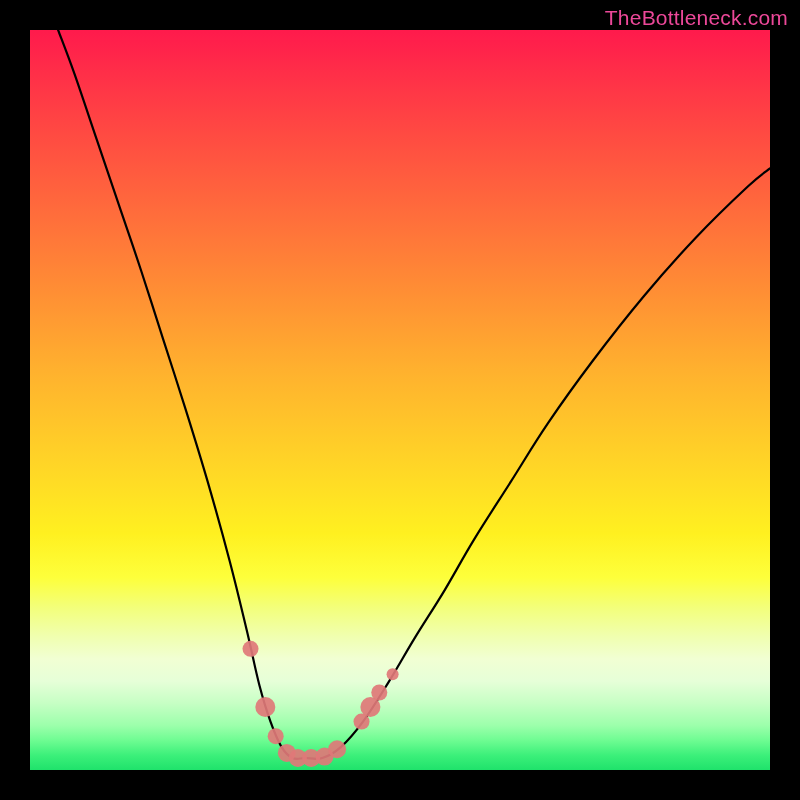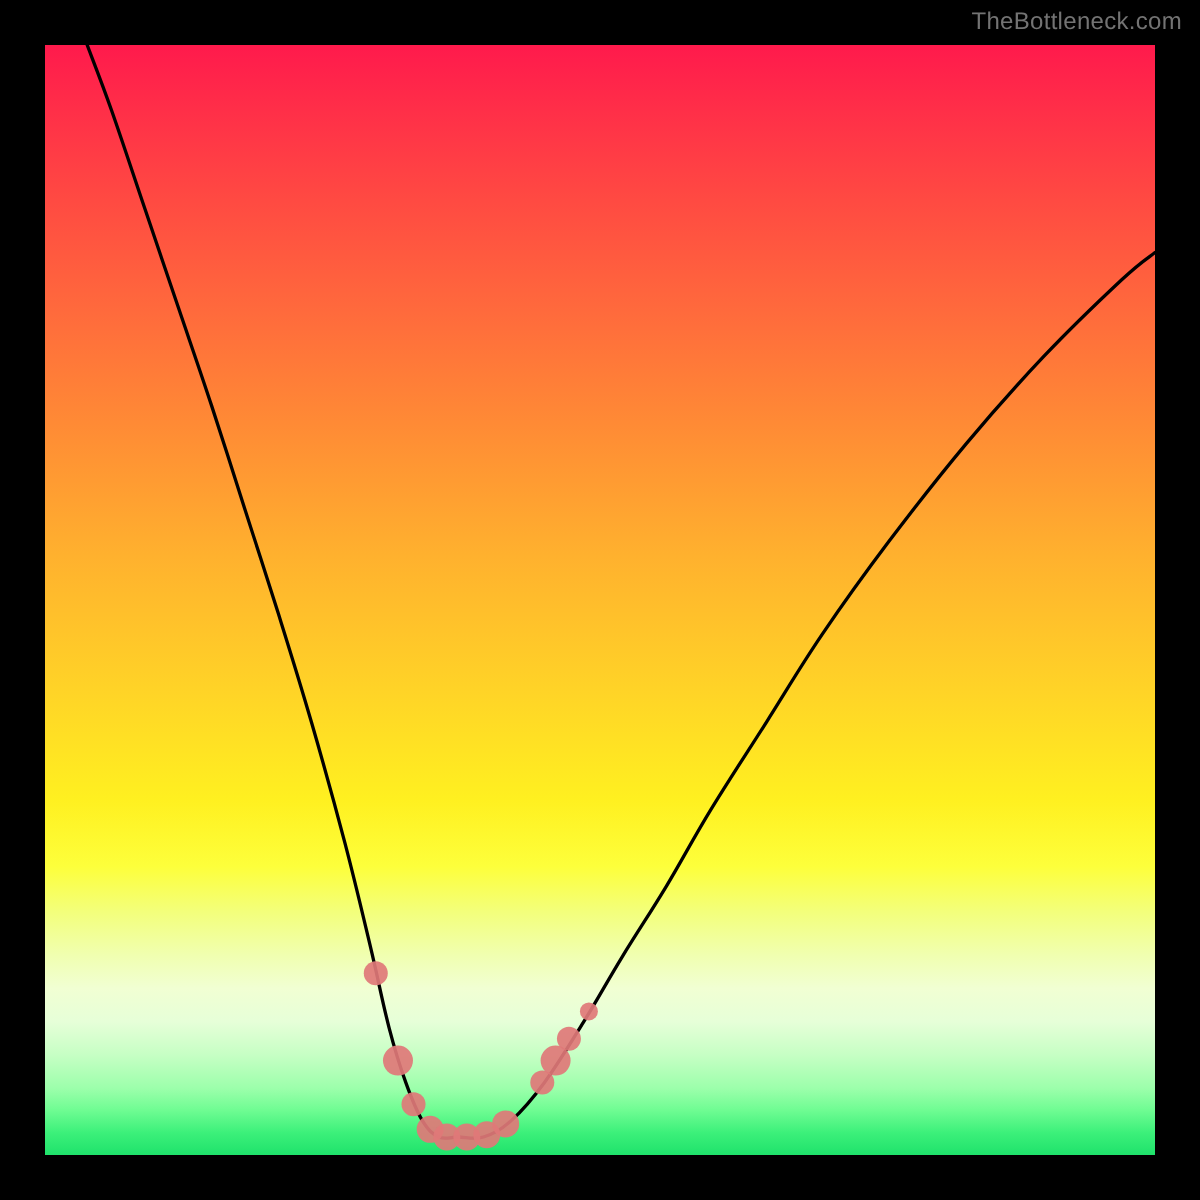--- a/index.html
+++ b/index.html
@@ -16,22 +16,22 @@
     top: 0;
     left: 0;
     width: 800px;
     height: 800px;
     background: #000;
   }
   .watermark {
     position: absolute;
     top: 6px;
     right: 12px;
-    color: #737373;
-    font-size: 16px;
+    color: #ec4899;
+    font-size: 21px;
     font-weight: 400;
     letter-spacing: 0.2px;
     z-index: 50;
   }
   .plot {
     position: absolute;
     left: 30px;
     top: 30px;
     width: 740px;
     height: 740px;

